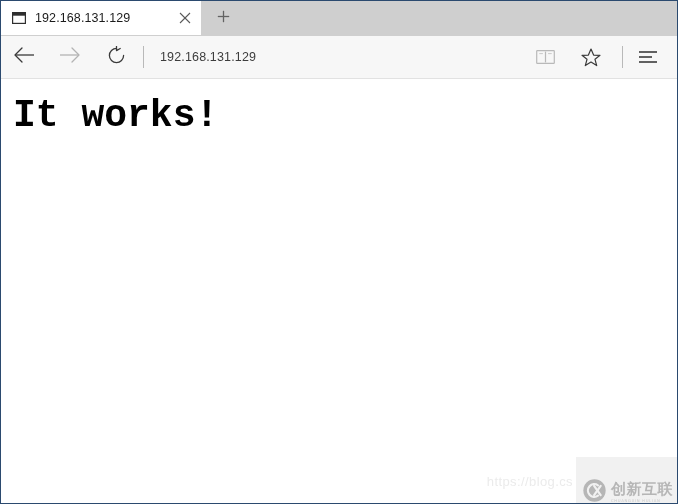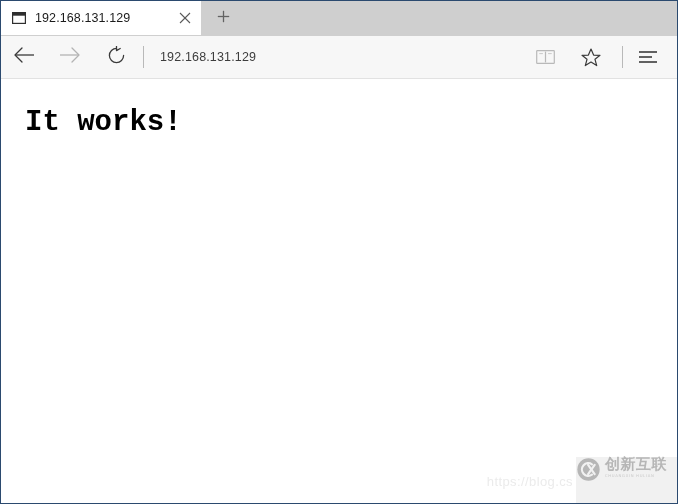--- a/index.html
+++ b/index.html
@@ -140,24 +140,24 @@
   }
 
   
   .content {
     flex: 1 1 auto;
     background: #ffffff;
     position: relative;
     overflow: hidden;
   }
   .page-heading {
-    margin: 16px;
+    margin: 4px;
     padding: 13px 0 0 8px;
     font-family: "Liberation Mono", "DejaVu Sans Mono", monospace;
-    font-size: 29px;
+    font-size: 38px;
     font-weight: 700;
     color: #000000;
     line-height: 1.05;
     letter-spacing: 0px;
     white-space: pre;
   }
 
   
   .wm-url {
     position: absolute;
@@ -170,21 +170,22 @@
     pointer-events: none;
   }
   .wm-logo {
     position: absolute;
     right: 0;
     bottom: 0;
     width: 101px;
     height: 46px;
     background: #f1f1f1;
     display: flex;
-    align-items: flex-start;
+    align-items: flex-end;
+    padding-left: 6px;
     box-sizing: border-box;
     pointer-events: none;
   }
   .wm-mark {
     width: 25px;
     height: 25px;
     flex: 0 0 auto;
     margin-right: 4px;
   }
   .wm-textwrap {

